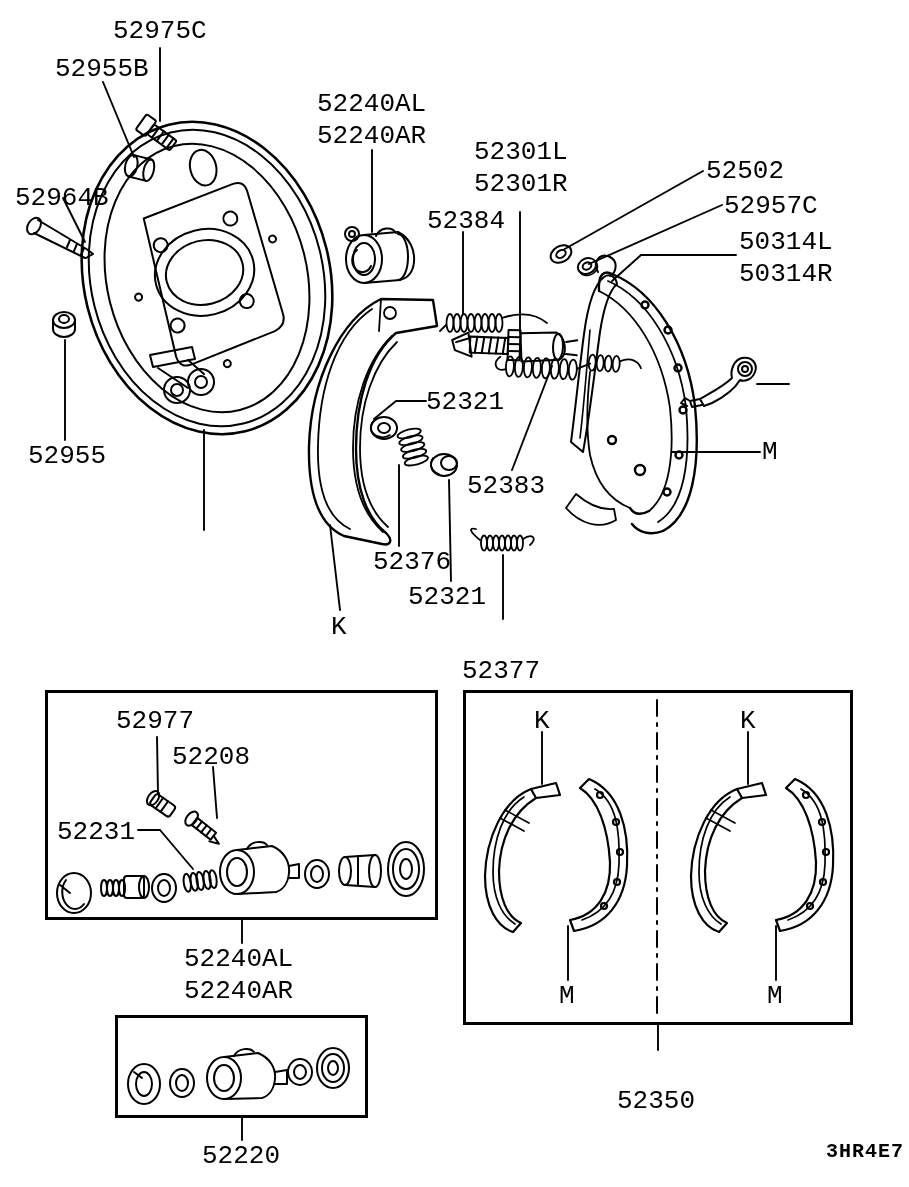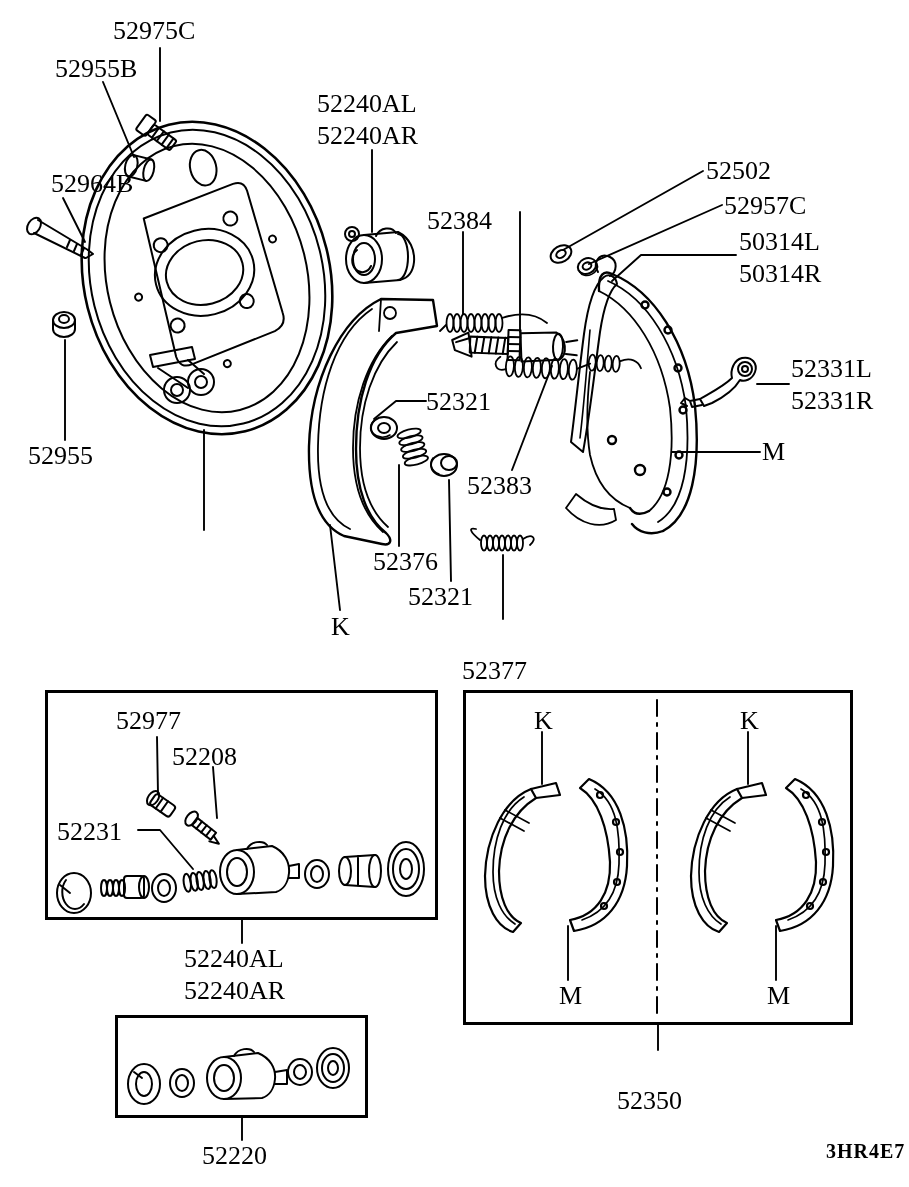--- a/index.html
+++ b/index.html
@@ -1,17 +1,17 @@
 <!DOCTYPE html>
 <html><head>
 <meta charset="utf-8">
 <style>
   html,body{margin:0;padding:0;background:#ffffff;}
   .stage{position:relative;width:909px;height:1187px;background:#ffffff;overflow:hidden;
-         font-family:Liberation Serif, serif;color:#000;}
+         font-family:Liberation Mono, monospace;color:#000;}
   .art{position:absolute;left:0;top:0;}
   .lbl{position:absolute;font-size:26px;line-height:1.1;white-space:nowrap;color:#000;}
   .lbl2 div{height:32px;}
   .box{position:absolute;border:3px solid #000;background:transparent;}
   .figcode{position:absolute;font-size:20px;font-weight:bold;letter-spacing:1px;margin-left:32px;}
 </style>
 </head>
 <body>
 
 <div class="stage">
@@ -328,41 +328,41 @@
       </g>
     </g>
   </svg>
 
   <div class="box" style="left:45px;top:690px;width:387px;height:224px;"></div>
   <div class="box" style="left:115px;top:1015px;width:247px;height:97px;"></div>
   <div class="box" style="left:463px;top:690px;width:384px;height:329px;"></div>
 
   <div class="lbl" style="left:113px;top:17px;">52975C</div>
   <div class="lbl" style="left:55px;top:55px;">52955B</div>
-  <div class="lbl" style="left:15px;top:170px;margin-left:36px;">52964B</div>
+  <div class="lbl" style="left:15px;top:184px;">52964B</div>
 
   <div class="lbl lbl2" style="left:317px;top:90px;">
     <div>52240AL</div>
     <div>52240AR</div>
   </div>
 
+  <div class="lbl lbl2" style="left:474px;top:138px;">
+    <div>52301L</div>
+    <div>52301R</div>
+  </div>
 
   <div class="lbl" style="left:427px;top:207px;">52384</div>
   <div class="lbl" style="left:706px;top:157px;">52502</div>
   <div class="lbl" style="left:724px;top:192px;">52957C</div>
 
   <div class="lbl lbl2" style="left:739px;top:228px;">
     <div>50314L</div>
     <div>50314R</div>
   </div>
 
-  <div class="lbl lbl2" style="left:791px;top:355px;">
-    <div>52331L</div>
-    <div>52331R</div>
-  </div>
 
   <div class="lbl" style="left:762px;top:438px;">M</div>
   <div class="lbl" style="left:426px;top:388px;">52321</div>
   <div class="lbl" style="left:467px;top:472px;">52383</div>
   <div class="lbl" style="left:28px;top:442px;">52955</div>
 
 
   <div class="lbl" style="left:357px;top:548px;margin-left:16px;">52376</div>
   <div class="lbl" style="left:408px;top:583px;">52321</div>
   <div class="lbl" style="left:331px;top:613px;">K</div>

